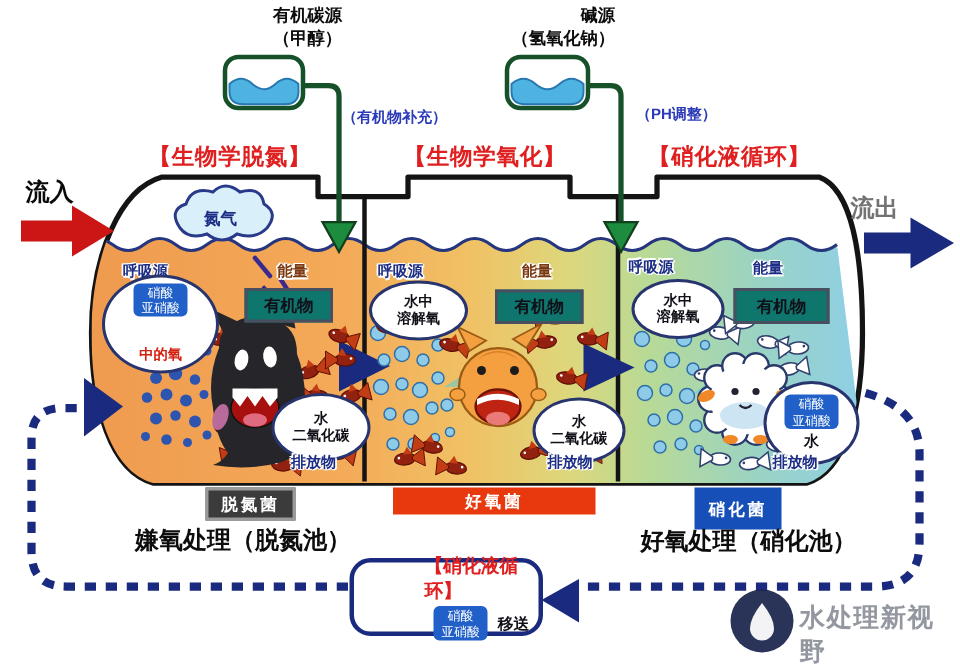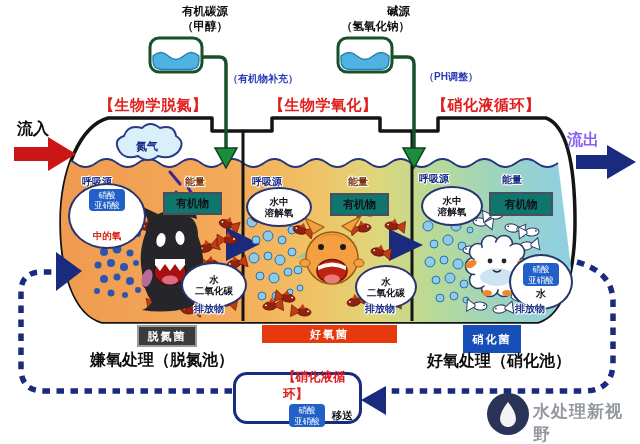--- a/index.html
+++ b/index.html
@@ -279,21 +279,21 @@
       <div>（甲醇）</div>
   </div>
   <div class="supplylabel" style="left:322px;top:4px;width:88px">
     <div>碱源</div>
       <div>（氢氧化钠）</div>
   </div>
   <div class="t note" style="left:228px;top:73px">（有机物补充）</div>
   <div class="t note" style="left:424px;top:71px">（PH调整）</div>
 
   <div class="t" style="left:17px;top:120px;font-size:16px;color:#0a0a0a">流入</div>
-  <div class="t" style="left:567px;top:131px;font-size:16px;color:#8b5cf6">流出</div>
+  <div class="t" style="left:567px;top:131px;font-size:16px;color:#737373">流出</div>
 
   <div class="t hdr" style="left:99px;top:96px">【生物学脱氮】</div>
   <div class="t hdr" style="left:269px;top:96px">【生物学氧化】</div>
   <div class="t hdr" style="left:432px;top:96px">【硝化液循环】</div>
 
   <div class="t navy" style="left:124px;top:140px;width:46px;text-align:center;font-size:11px">氮气</div>
   <div class="t navy halo" style="left:82px;top:176px;font-size:10px">呼吸源</div>
   <div class="bubble" style="left:68px;top:183px;width:74px;height:62px">
     <div class="chip">
       <div>硝酸</div>

